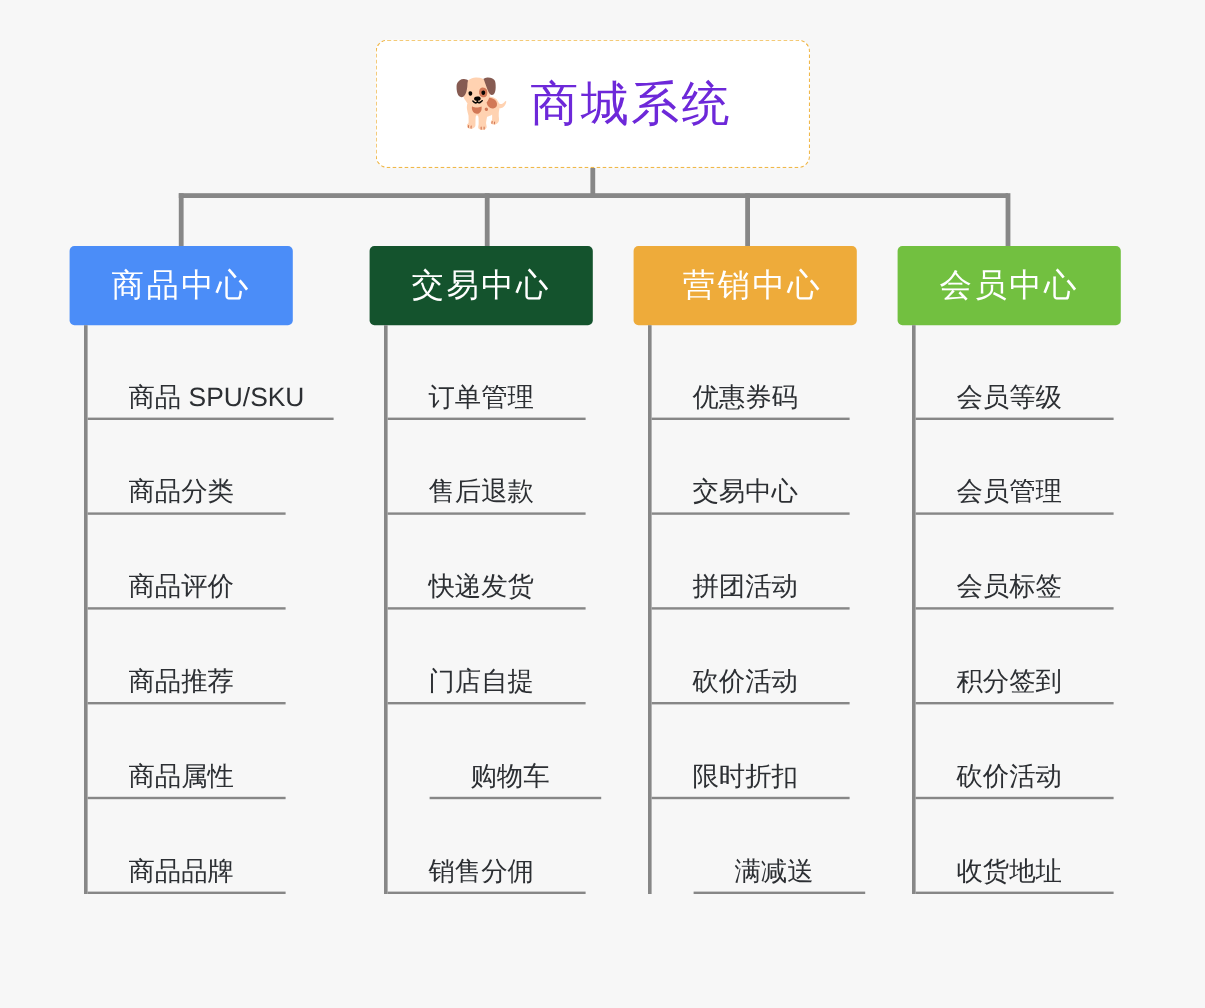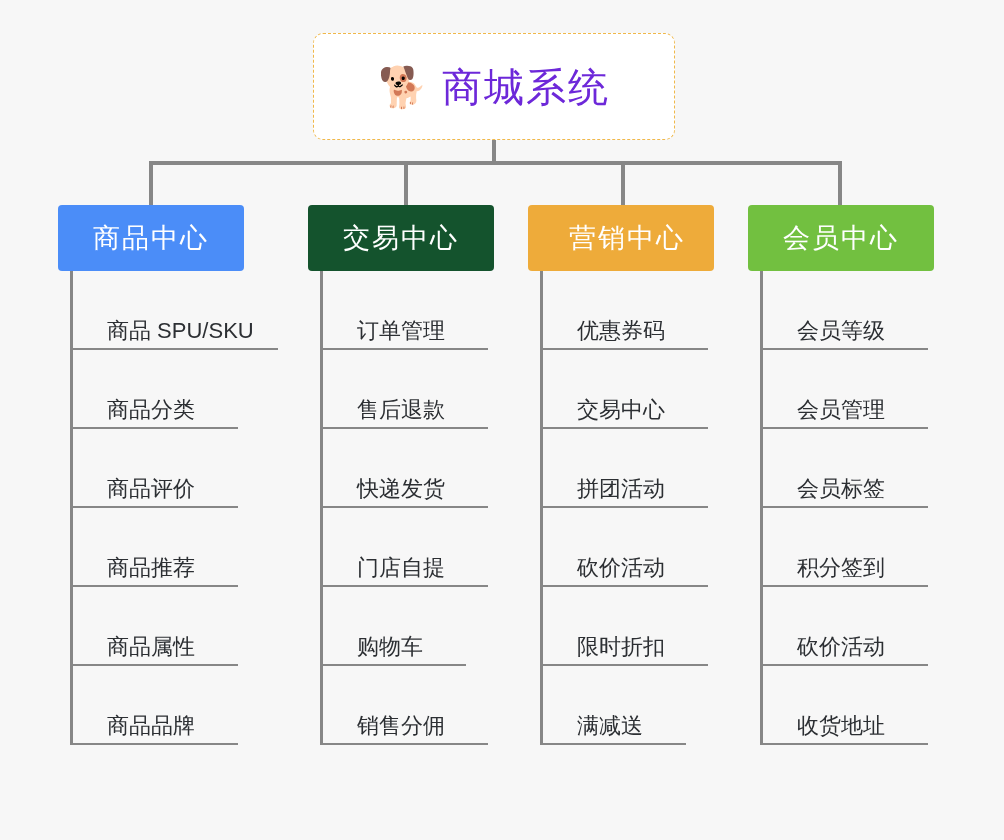--- a/index.html
+++ b/index.html
@@ -111,21 +111,21 @@
     width: 165px;
   }
   .leaf-label {
     font-size: 22px;
     color: #2c2f33;
     line-height: 1;
     padding: 0 0 6px 34px;
     white-space: nowrap;
   }
   
-  .leaf-item.narrow { width: 143px; }
+  .leaf-item.narrow { width: 143px; margin-left: 35px; }
   .leaf-item.wide   { width: 205px; }
 </style>
 </head>
 <body>
 
 <div id="mindmap">
 
   <div class="root-node">
     <span class="root-emoji">🐕</span>
     <span class="root-title">商城系统</span>

